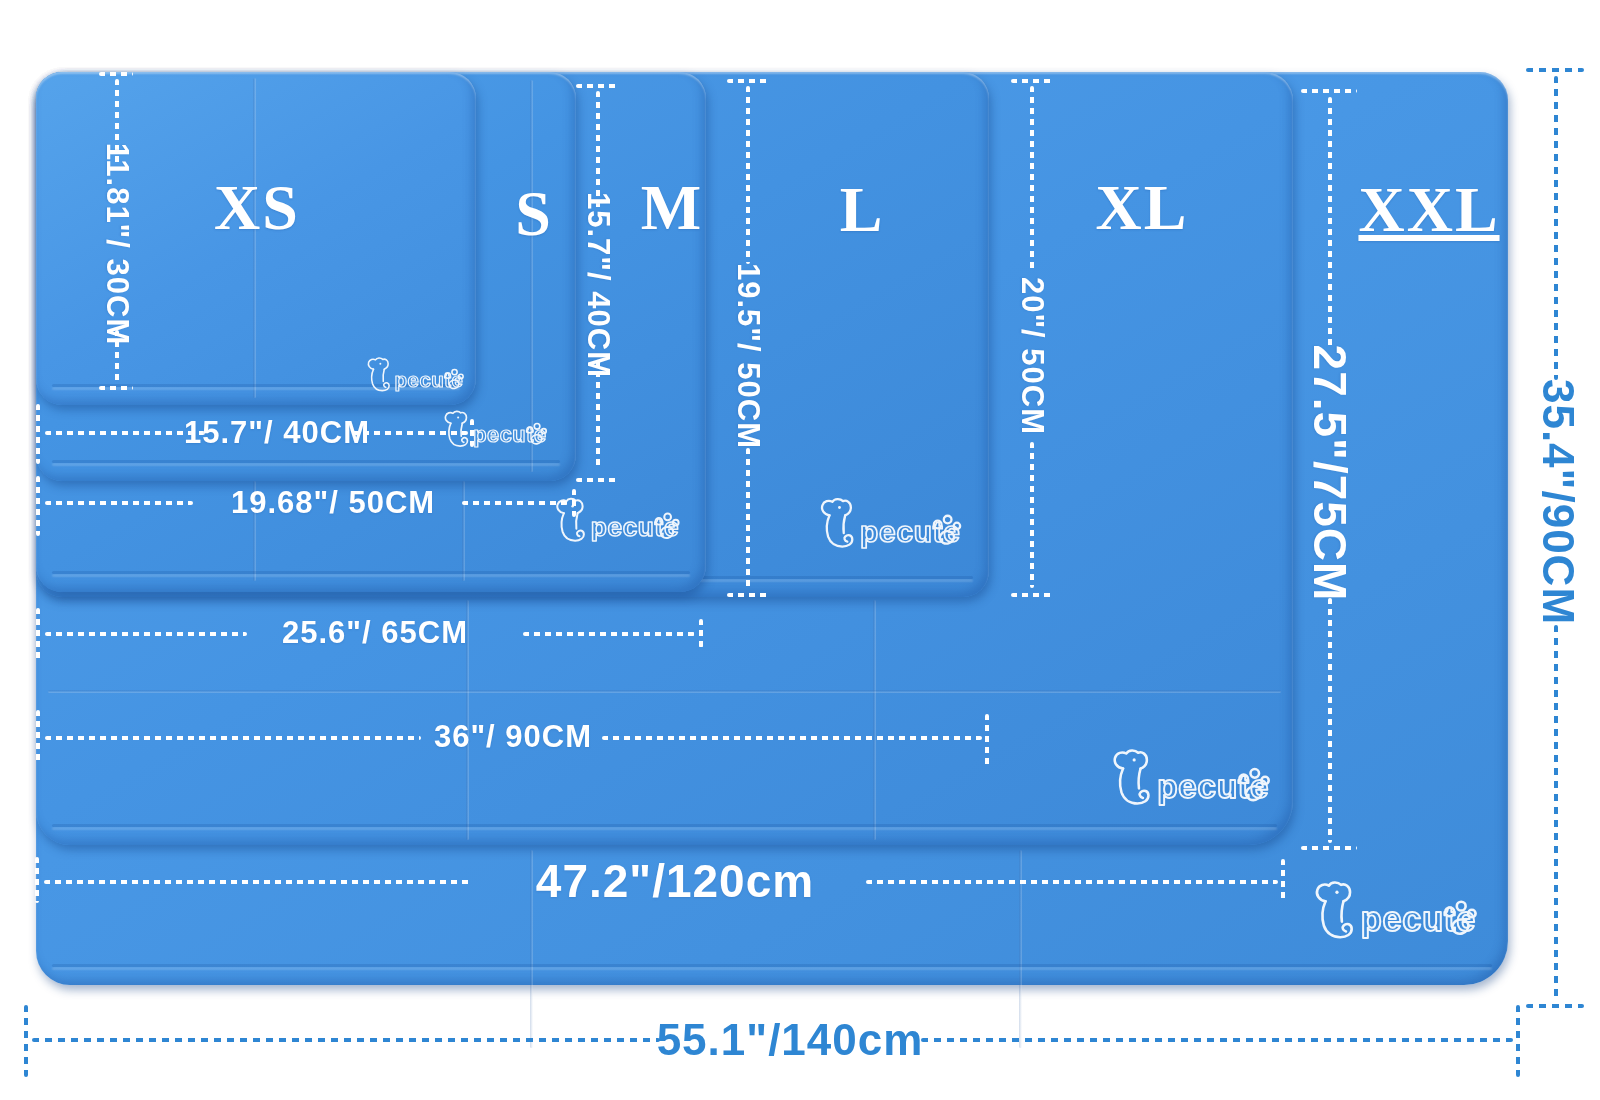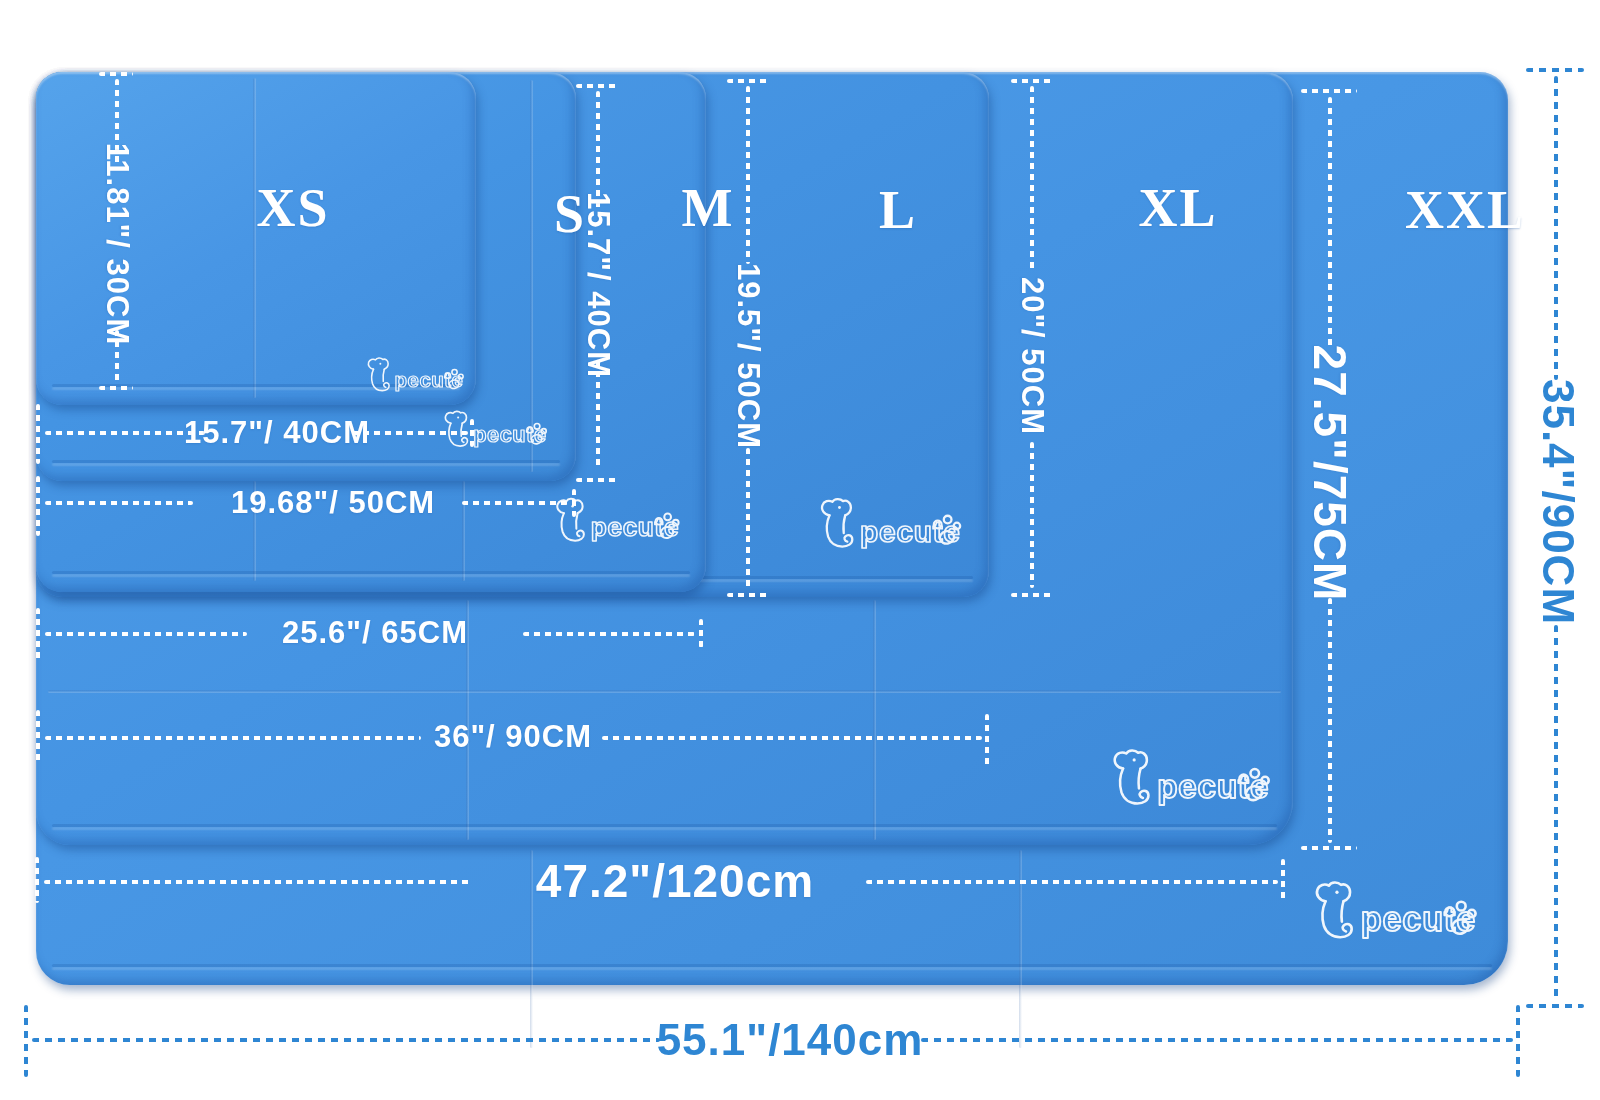--- a/index.html
+++ b/index.html
@@ -30,22 +30,22 @@
     background:repeating-linear-gradient(180deg,#fff 0,#fff 6px,rgba(255,255,255,0) 6px,rgba(255,255,255,0) 11px);}
   .hdash.blue{background:repeating-linear-gradient(90deg,#2e86d3 0,#2e86d3 7px,rgba(0,0,0,0) 7px,rgba(0,0,0,0) 13px);}
   .vdash.blue{background:repeating-linear-gradient(180deg,#2e86d3 0,#2e86d3 7px,rgba(0,0,0,0) 7px,rgba(0,0,0,0) 13px);}
   
   .dimtext{position:absolute;color:#fff;font-weight:bold;font-size:31px;letter-spacing:1px;
     white-space:nowrap;transform:translate(-50%,-50%);text-shadow:0 1px 2px rgba(30,90,170,.25);}
   .dimtext.vert{transform:translate(-50%,-50%) rotate(90deg);}
   .dimtext.big{font-size:46px;}
   .dimtext.blue{color:#2e86d3;font-size:44px;text-shadow:none;}
   .size-label{position:absolute;color:#fff;font-family:"Liberation Serif",serif;font-weight:bold;
-    font-size:54px;letter-spacing:2px;white-space:nowrap;transform:translate(-50%,-50%);
-    text-shadow:0 1px 2px rgba(30,90,170,.30);margin-left:36px;}
+    font-size:64px;letter-spacing:2px;white-space:nowrap;transform:translate(-50%,-50%);
+    text-shadow:0 1px 2px rgba(30,90,170,.30);}
   .logo{position:absolute;}
   svg text{font-family:"Liberation Sans",sans-serif;}
 </style>
 </head>
 <body>
 
 <svg width="0" height="0" style="position:absolute">
   <symbol id="pecute-logo" viewBox="0 0 104 42">
     <g fill="none" stroke="#fff" stroke-width="1.6" stroke-linecap="round" stroke-linejoin="round" opacity="0.92">
       <path d="M9.5,13.5 C5.5,13 3.5,9.5 4.5,6.5 C5.5,3.5 9,2.5 11.5,4 C13,1.5 17,1.5 19,3.5 C21.5,2.5 24.5,4.5 24.5,8 C24.5,10.5 23,12.5 20.5,13.5"></path>
@@ -88,21 +88,21 @@
 
   <div class="mat" id="mat-xs" style="left:36px;top:72px;width:440px;height:333px;background:linear-gradient(150deg,#55a3eb 0%,#4896e5 50%,#408edd 100%);">
     <div class="crease" style="left:217px;top:6px;height:320px;"></div>
   </div>
 
   <div class="size-label" style="left:257px;top:208px;">XS</div>
   <div class="size-label" style="left:534px;top:214px;">S</div>
   <div class="size-label" style="left:672px;top:208px;">M</div>
   <div class="size-label" style="left:862px;top:210px;">L</div>
   <div class="size-label" style="left:1142px;top:208px;">XL</div>
-  <div class="size-label" style="left:1429px;top:210px;">XXL</div>
+  <div class="size-label" style="left:1429px;top:210px;text-decoration:underline;">XXL</div>
 
   <svg class="logo" style="left:364px;top:356px;" width="102" height="41" viewBox="0 0 104 42">
       <use href="#pecute-logo"></use>
     </svg>
   <svg class="logo" style="left:441px;top:409px;" width="108" height="44" viewBox="0 0 104 42">
       <use href="#pecute-logo"></use>
     </svg>
   <svg class="logo" style="left:552px;top:496px;" width="130" height="53" viewBox="0 0 104 42">
       <use href="#pecute-logo"></use>
     </svg>

